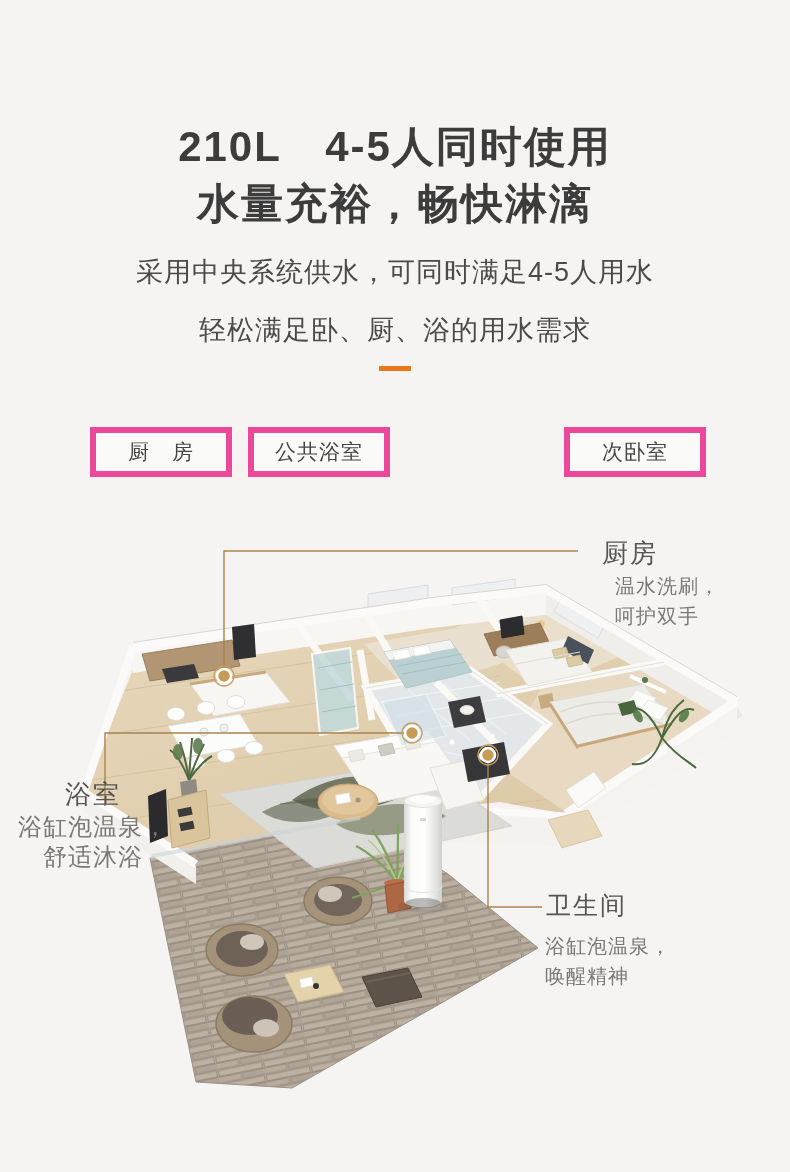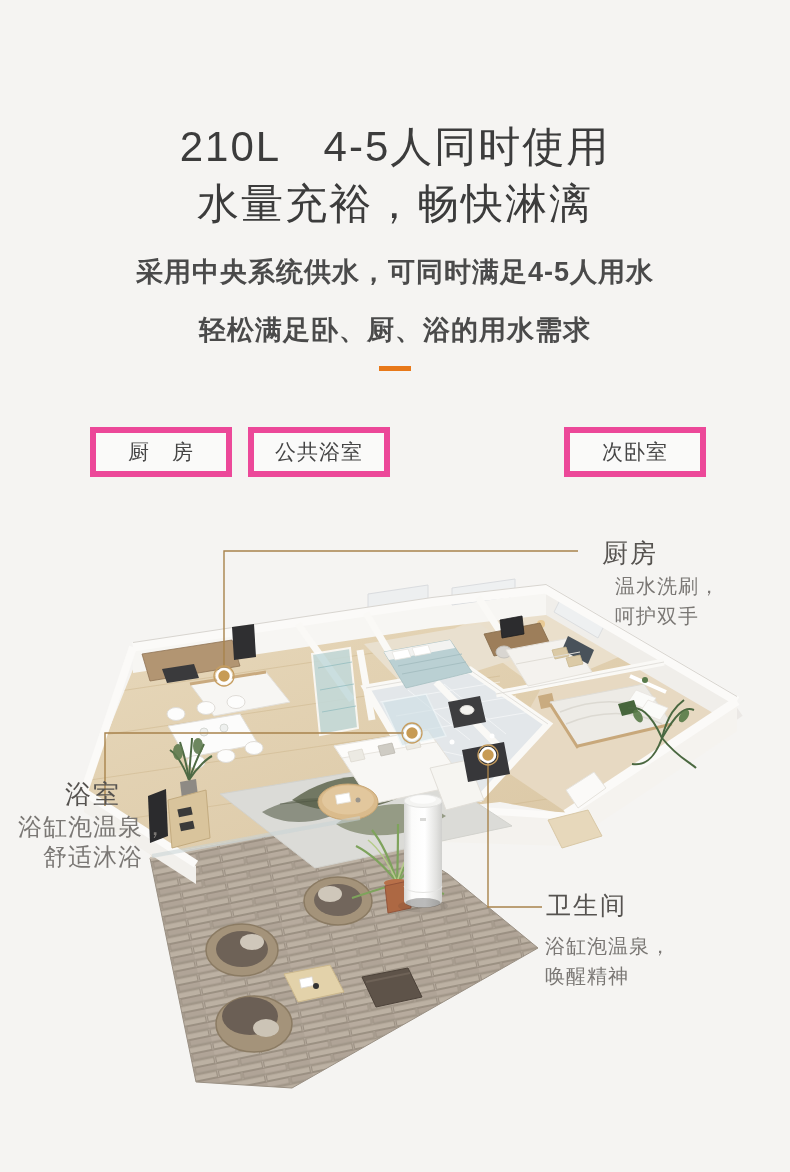--- a/index.html
+++ b/index.html
@@ -5,26 +5,26 @@
   html,body { margin:0; padding:0; background:#f5f4f2; }
   .page {
     position:relative; width:790px; height:1172px; overflow:hidden;
     background:#f5f4f2;
     font-family:"Liberation Sans","DejaVu Sans",sans-serif;
     color:#3d3d3d;
   }
   .abs { position:absolute; }
   .title {
     top:118px; left:0; width:790px; text-align:center;
-    font-size:42px; line-height:57px; font-weight:400;
+    font-size:42px; line-height:57px; font-weight:700;
     letter-spacing:2px; color:#3c3c3c;
   }
   .subtitle {
     top:243px; left:0; width:790px; text-align:center;
-    font-size:27px; line-height:58px; font-weight:700;
+    font-size:27px; line-height:58px; font-weight:400;
     letter-spacing:1px; color:#4a4a4a;
   }
   .divider {
     top:366px; left:379px; width:32px; height:5px; background:#E8791A;
   }
   .tag {
     top:427px; height:38px; width:130px;
     border:6px solid #ec4899; background:#fafaf9;
     display:flex; align-items:center; justify-content:center;
     font-size:21px; letter-spacing:1px; color:#454545;

